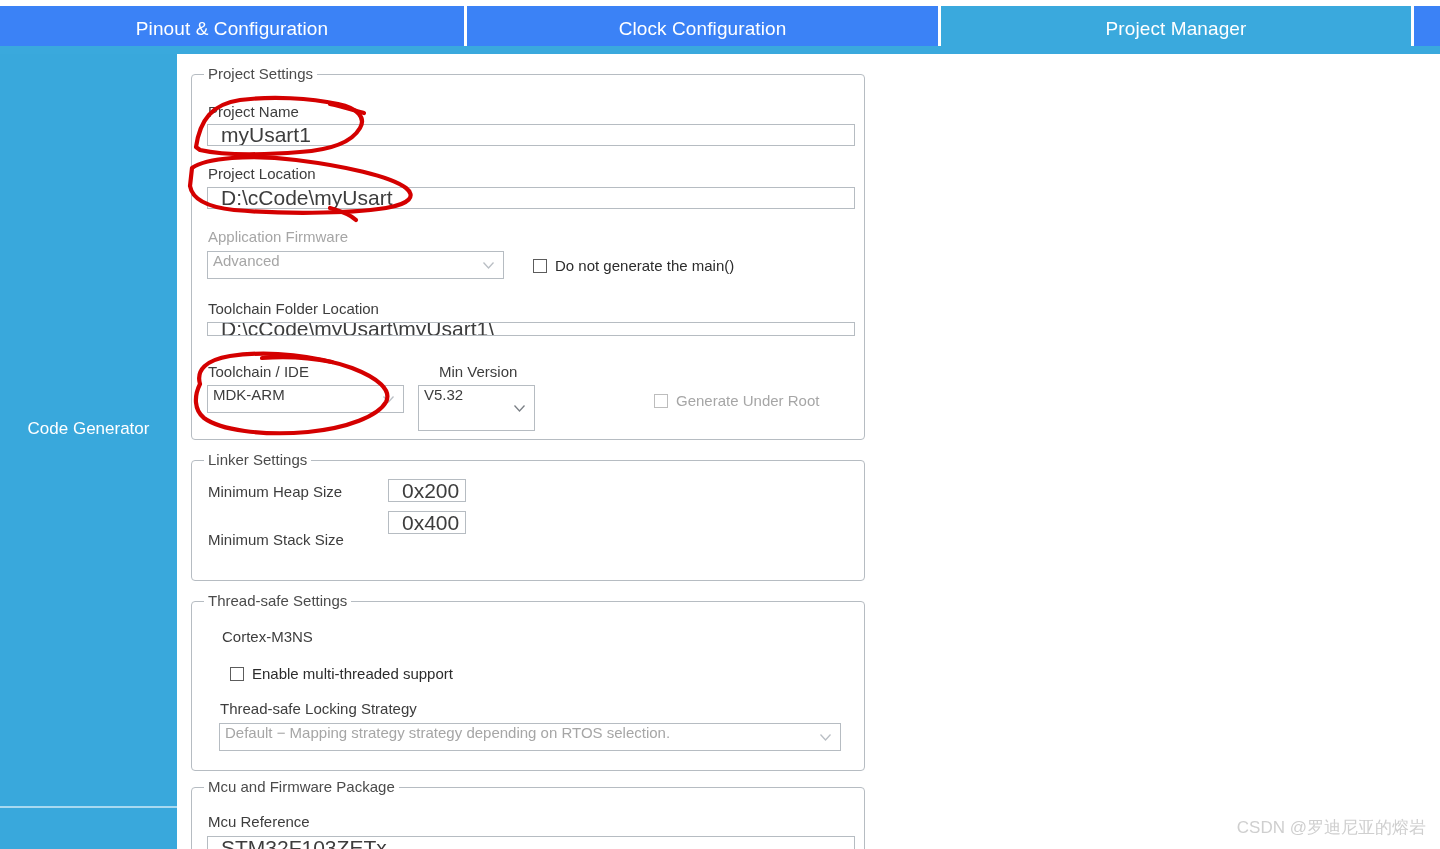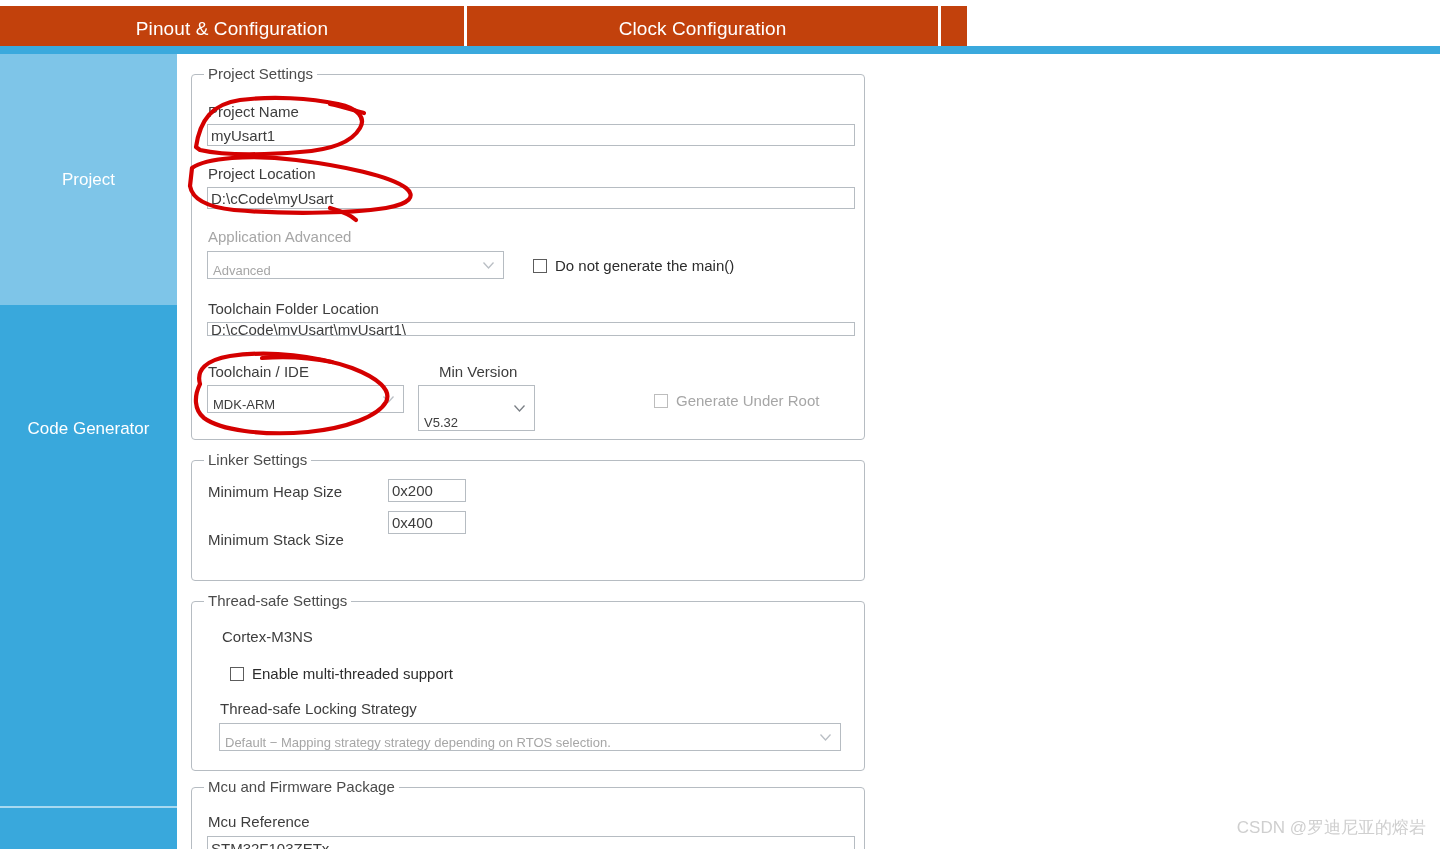--- a/index.html
+++ b/index.html
@@ -20,21 +20,21 @@
   .tabbar {
     position: absolute; left: 0; top: 0;
     width: 1440px; height: 52px;
     background: #ffffff;
     display: flex;
     align-items: stretch;
   }
   .tab {
     height: 46px;
     margin-top: 6px;
-    background: #c2410c;
+    background: #3b82f6;
     color: #ffffff;
     font-size: 19px;
     display: flex;
     align-items: center;
     justify-content: center;
     border-right: 3px solid #ffffff;
     letter-spacing: .1px;
     user-select: none;
   }
   .tab.t1 { width: 467px; }
@@ -97,37 +97,37 @@
     font-size: 15px;
     color: #3d3d3d;
     white-space: nowrap;
   }
   .fld-label.disabled { color: #a6a6a6; }
 
   .textinput {
     position: absolute;
     border: 1px solid #b6bcc2;
     background: #ffffff;
-    font-size: 15px;
+    font-size: 21px;
     color: #3d3d3d;
     display: flex;
     align-items: center;
-    padding-left: 3px;
+    padding-left: 13px;
     white-space: nowrap;
     overflow: hidden;
   }
 
   .combo {
     position: absolute;
     border: 1px solid #b6bcc2;
     background: #ffffff;
-    font-size: 13px;
+    font-size: 15px;
     color: #3d3d3d;
     display: flex;
-    align-items: flex-end;
+    align-items: flex-start;
     padding-left: 5px;
     white-space: nowrap;
   }
   .combo.disabled { color: #a6a6a6; }
   .combo .chev {
     position: absolute;
     right: 9px; top: 50%;
     margin-top: -3px;
     width: 11px; height: 7px;
   }
@@ -181,50 +181,50 @@
 
 <div id="app">
 
   <div class="tabbar">
     <div class="tab t1">
       <span>Pinout &amp; Configuration</span>
     </div>
     <div class="tab t2">
       <span>Clock Configuration</span>
     </div>
+    <div class="tab t3">
+      <span>Project Manager</span>
+    </div>
     <div class="tab t4">
       <span></span>
     </div>
     <div class="tabbar-underline"></div>
   </div>
 
   <div class="sidebar">
-    <div class="side-item si-0 selected">
-      <span>Project</span>
-    </div>
     <div class="side-item si-1">
       <span>Code Generator</span>
     </div>
     <div class="side-item si-3">
       <span></span>
     </div>
   </div>
 
   <div class="content">
 
     <div class="groupbox" style="left:14px; top:20px; width:674px; height:366px;">
       <div class="gb-title">Project Settings</div>
 
       <div class="fld-label" style="left:16px; top:28px;">Project Name</div>
       <div class="textinput" style="left:15px; top:49px; width:648px; height:22px;">myUsart1</div>
 
       <div class="fld-label" style="left:16px; top:90px;">Project Location</div>
       <div class="textinput" style="left:15px; top:112px; width:648px; height:22px;">D:\cCode\myUsart</div>
 
-      <div class="fld-label disabled" style="left:16px; top:153px;">Application Advanced</div>
+      <div class="fld-label disabled" style="left:16px; top:153px;">Application Firmware</div>
       <div class="combo disabled" style="left:15px; top:176px; width:297px; height:28px;">
         <span>Advanced</span>
         <span class="chev">
           <svg viewBox="0 0 11 7">
               <path d="M0.5 0.5 L5.5 6 L10.5 0.5" fill="none" stroke="#b9bec4" stroke-width="1.3"></path>
             </svg>
         </span>
       </div>
       <div class="checkrow" style="left:341px; top:182px;">
         <span class="cbox"></span>

